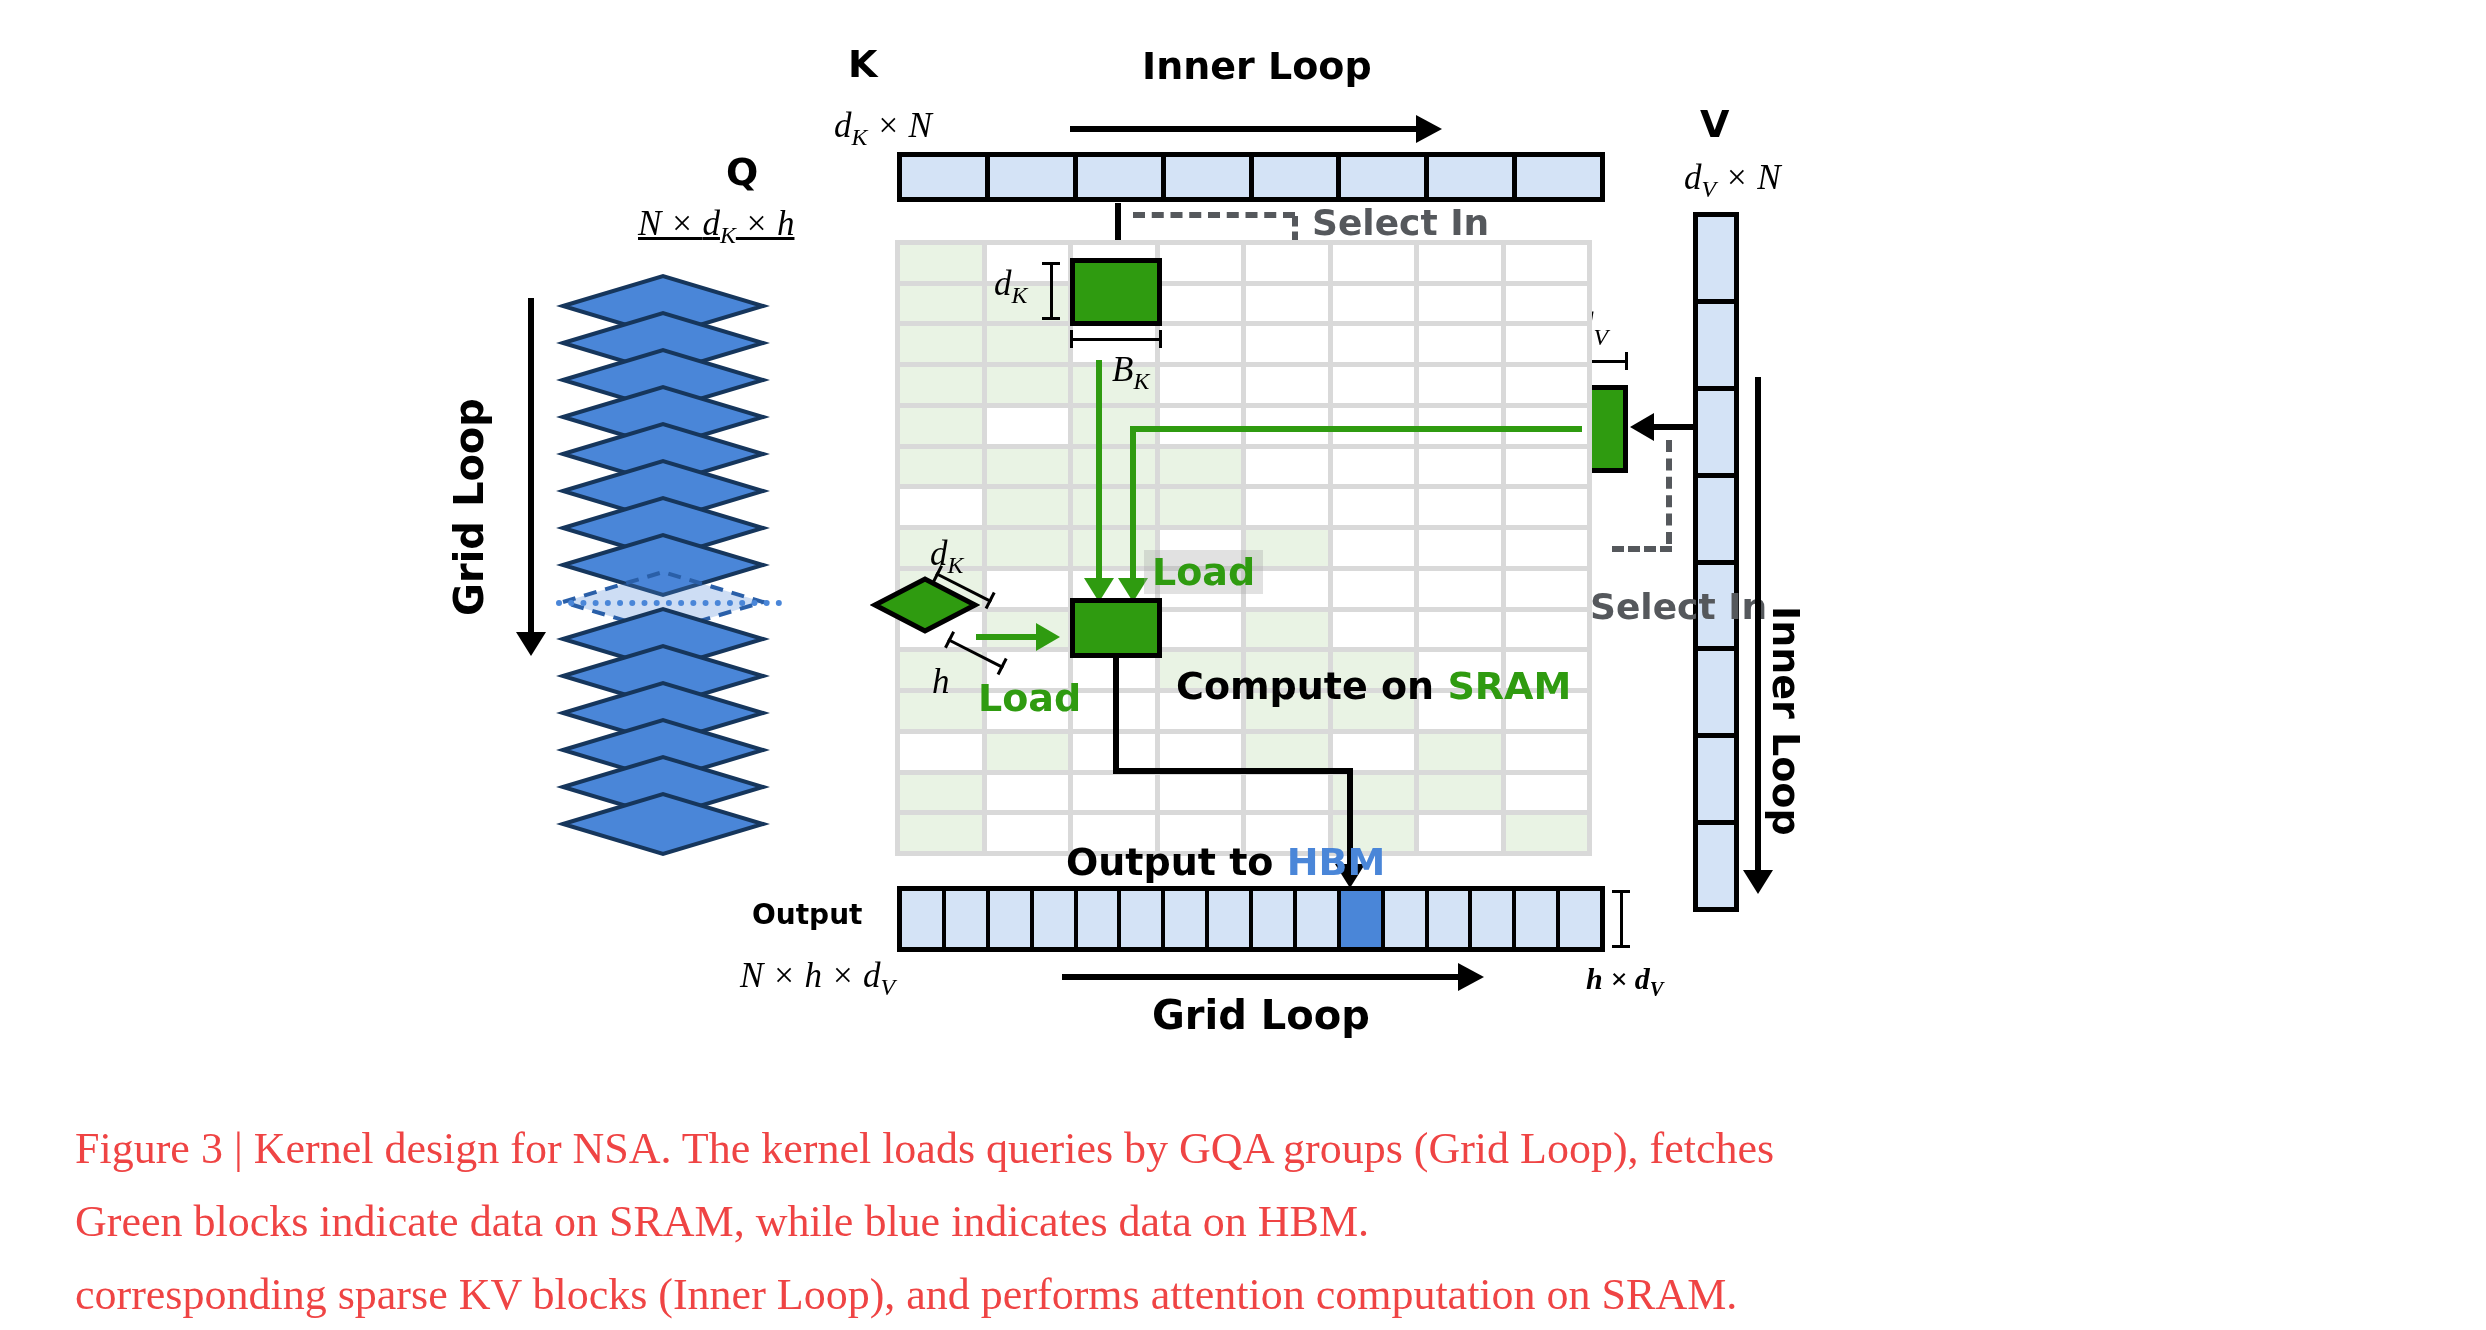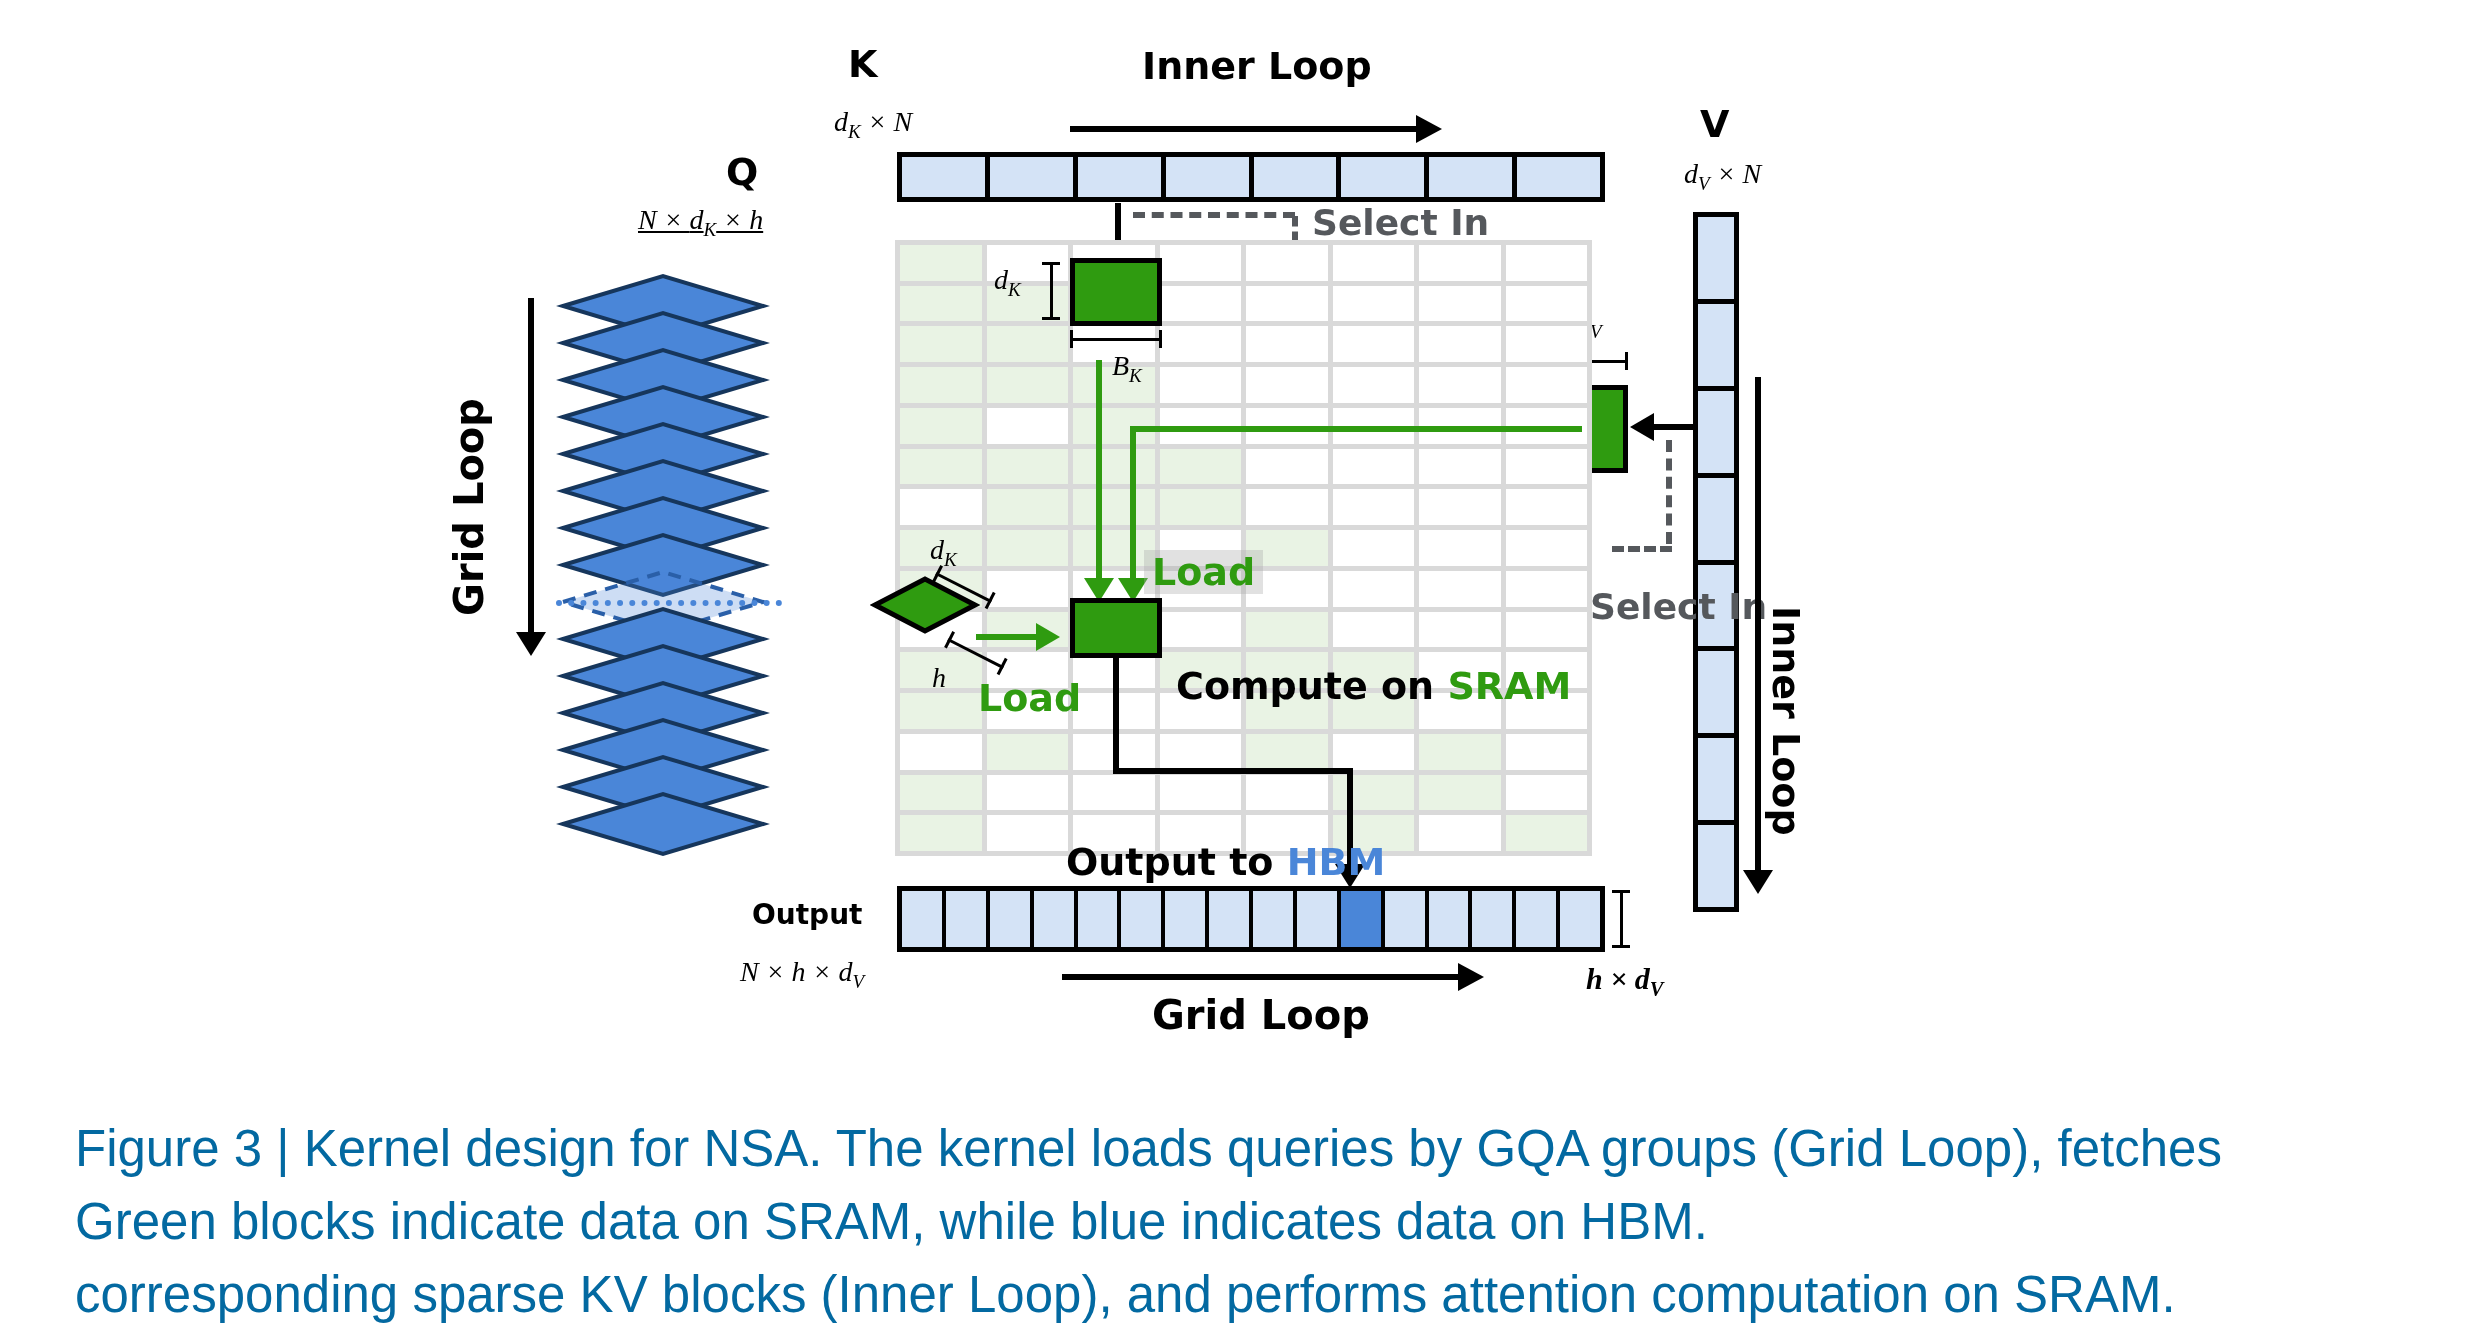--- a/index.html
+++ b/index.html
@@ -1,19 +1,19 @@
 <!DOCTYPE html>
 <html style="--hbm-blue: #4a86d8; --sheet-blue: #4a86d8; --cell-blue: #d4e3f6; --green: #2f9b10; --pale-green: #e9f3e4; --grid-line: #d9d9d9; --gray: #55585c;"><head>
 <meta charset="utf-8">
 <style>
   html,body{margin:0;padding:0;background:#fff;}
   #fig{position:relative;width:2486px;height:1330px;background:#fff;overflow:hidden;
        font-family:"DejaVu Sans","Liberation Sans",sans-serif;color:#000;}
   .abs{position:absolute;}
-  .math{font-family:"Liberation Serif","DejaVu Serif",serif;font-style:italic;font-size:28px;}
+  .math{font-family:"Liberation Serif","DejaVu Serif",serif;font-style:italic;font-size:35px;}
   .math sub{font-size:0.68em;}
   .lbl{font-weight:bold;font-size:38px;}
   .gray{color:var(--gray);}
   .green-t{color:var(--green);}
   .blue-t{color:var(--hbm-blue);}
 
   
   .hrow{display:flex;box-sizing:border-box;border:5px solid #000;background:var(--cell-blue);}
   .hrow>div{flex:1;background:var(--cell-blue);}
   .kcell{border-right:5px solid #000;}
@@ -53,21 +53,21 @@
   .tickbar-v::before{top:0;} .tickbar-v::after{bottom:0;}
   .rot27{transform:rotate(27deg);transform-origin:left center;}
 
   .greenblock{background:var(--green);border:5px solid #000;box-sizing:border-box;}
   .vtext-down{writing-mode:vertical-rl;}
   .vtext-up{writing-mode:vertical-rl;transform:rotate(180deg);}
   .sheet{fill:var(--sheet-blue);stroke:#16365c;stroke-width:4;}
   .sheet.ghost{fill:rgba(74,134,216,0.28);stroke:#2a5fa8;stroke-dasharray:13 9;}
   .loadbg{background:rgba(170,170,170,0.35);padding:0 8px;}
 
-  .caption{font-family:Liberation Sans, sans-serif;font-size:51px;line-height:73px;color:#0369a1;}
+  .caption{font-family:Liberation Serif, serif;font-size:44px;line-height:73px;color:#ef4444;}
 </style>
 </head>
 <body>
 
 <div id="fig">
 
   <div class="abs lbl" style="left:848px;top:42px;">K</div>
   <div class="abs math" style="left:834px;top:106px;"><span>d</span><sub>K</sub><span> × N</span></div>
   <div class="abs lbl" style="left:1142px;top:44px;">Inner Loop</div>
   <div class="abs line" style="left:1070px;top:126px;width:348px;height:6px;"></div>

